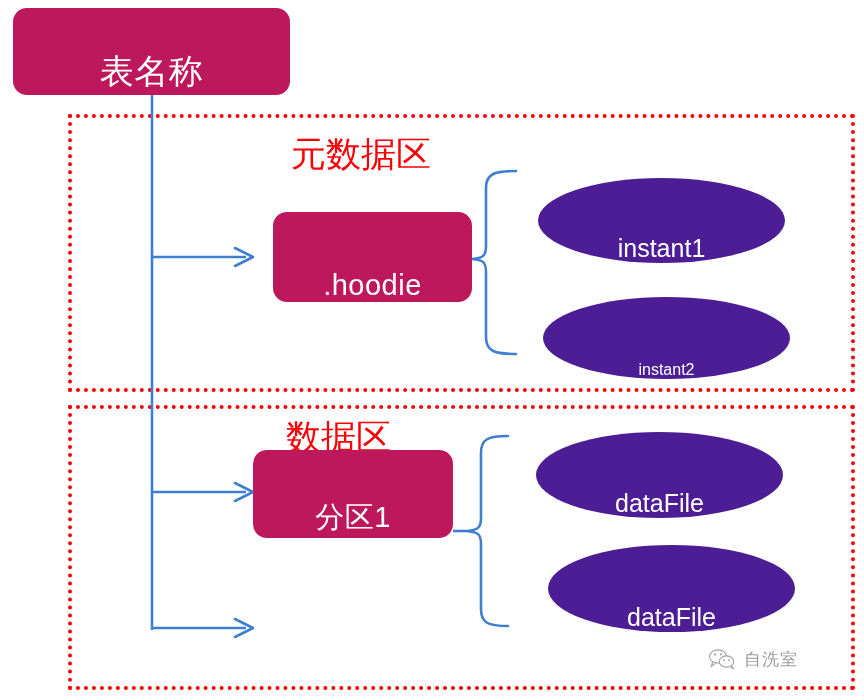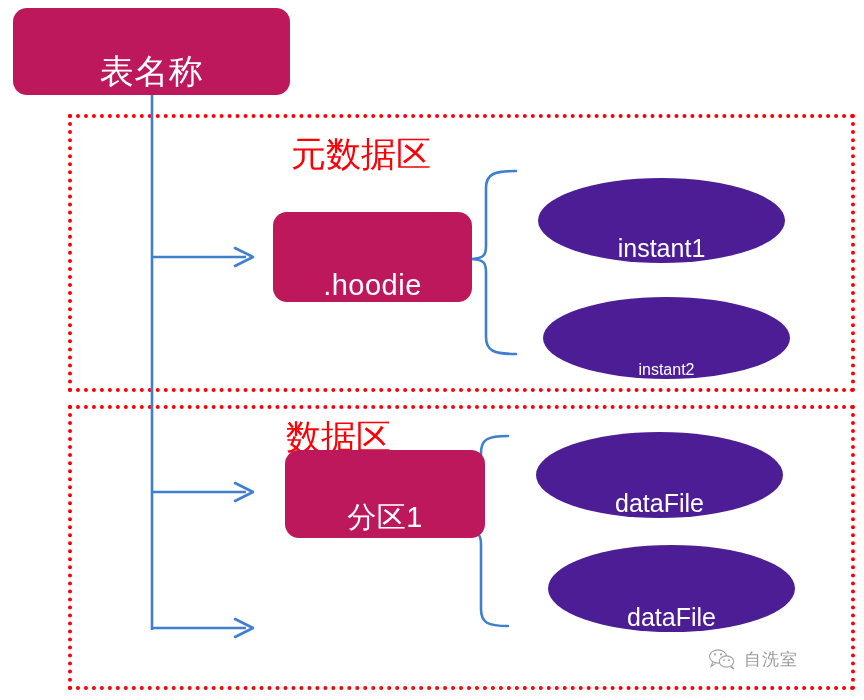--- a/index.html
+++ b/index.html
@@ -138,21 +138,21 @@
   </div>
 
   <div class="node-ellipse" style="left:538px; top:178px; width:247px; height:85px;">
     <span class="node-label" style="font-size:25px;">instant1</span>
   </div>
 
   <div class="node-ellipse" style="left:543px; top:297px; width:247px; height:82px;">
     <span class="node-label" style="font-size:16px;margin-top:28px;">instant2</span>
   </div>
 
-  <div class="node-box" style="left:253px; top:450px; width:200px; height:88px;margin-left:32px;">
+  <div class="node-box" style="left:253px; top:450px; width:200px; height:88px;">
     <span class="node-label" style="font-size:29px;">分区1</span>
   </div>
 
 
   <div class="node-ellipse" style="left:536px; top:432px; width:247px; height:86px;">
     <span class="node-label" style="font-size:25px;">dataFile</span>
   </div>
 
   <div class="node-ellipse" style="left:548px; top:545px; width:247px; height:87px;">
     <span class="node-label" style="font-size:25px;">dataFile</span>

